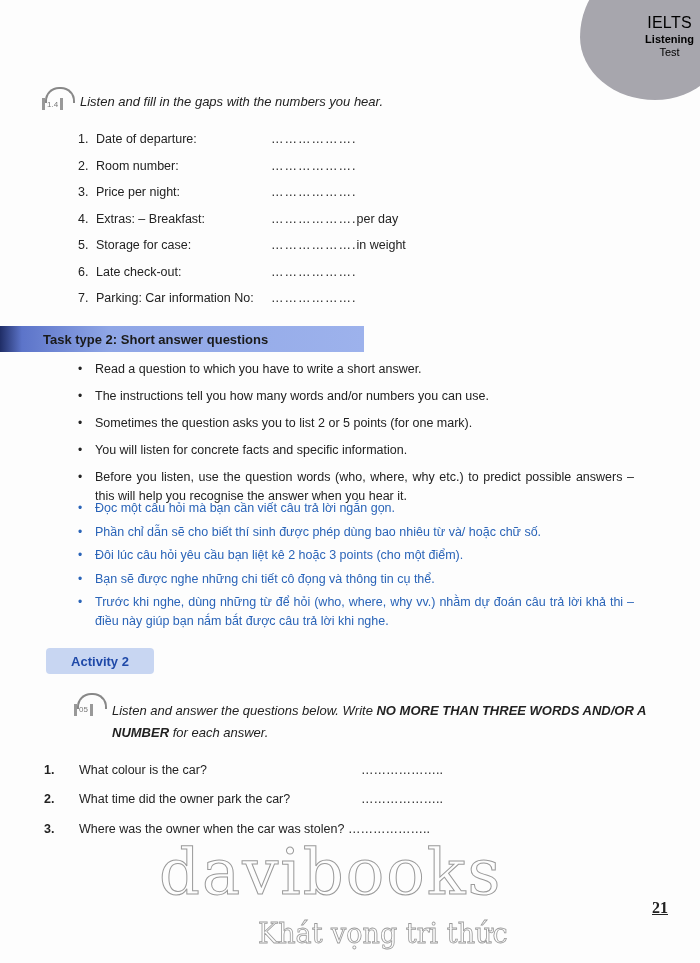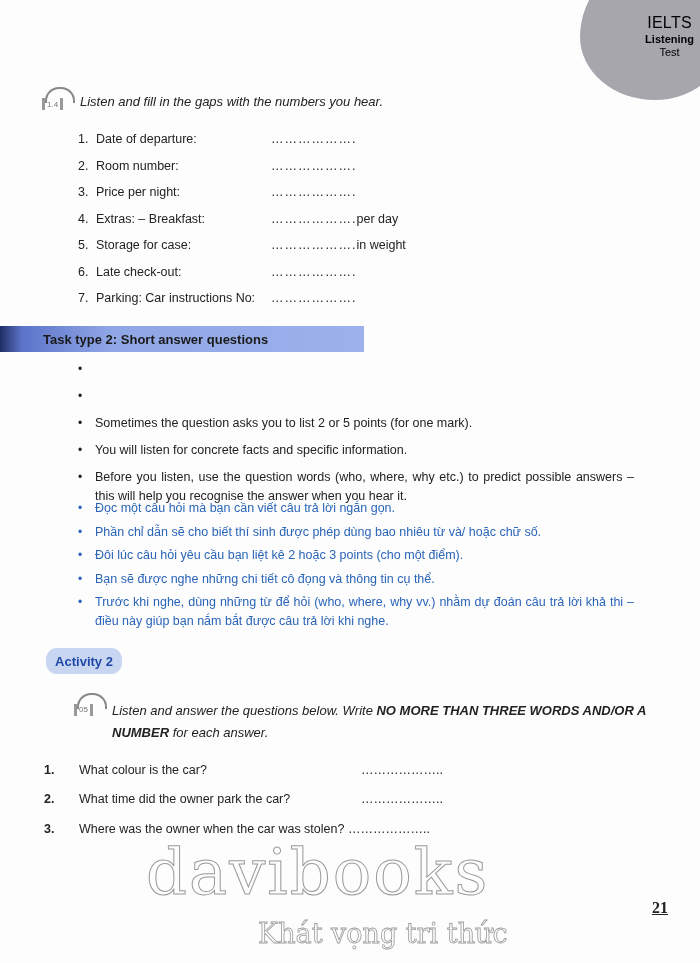--- a/index.html
+++ b/index.html
@@ -36,33 +36,33 @@
   .task-header span { margin-left:43px; font-weight:bold; font-size:13px; color:#1a1a1a; }
 
   .bullets { position:absolute; left:78px; top:360px; width:556px; font-size:12.5px; }
   .bullet { display:flex; margin-bottom:8px; line-height:19px; }
   .bullet .dot { width:17px; flex:none; font-size:12px; }
   .bullet .txt { text-align:justify; }
   .bullets.vn { top:499px; color:#2a64b8; }
   .bullets.vn .bullet { margin-bottom:4.5px; }
 
   .activity-tag {
-    position:absolute; left:46px; top:648px; width:76px; height:26px;
-    background:#c8d6f2; border-radius:11px; display:flex; align-items:center; justify-content:center;
+    position:absolute; left:46px; top:648px; width:108px; height:26px;
+    background:#c8d6f2; border-radius:4px; display:flex; align-items:center; justify-content:center;
     color:#1f49a8; font-weight:bold; font-size:13px;
   }
 
   .instr2 { top:700px; width:600px; line-height:22px;margin-left:32px; }
   .q-list { position:absolute; left:44px; top:755px; font-size:12.5px; }
   .q-row { display:flex; height:29.5px; align-items:center; }
   .q-row .num { width:35px; font-weight:bold; }
   .q-row .q { width:282px; }
 
   .watermark { position:absolute; left:146px; top:835px; color:transparent; -webkit-text-stroke:1px #9a9a9a; font-family:"DejaVu Serif", serif; }
-  .wm1 { font-size:64px; letter-spacing:2px; }
+  .wm1 { font-size:64px; letter-spacing:2px;margin-left:13px; }
   .wm2 { position:absolute; left:258px; top:918px; font-size:27px; color:transparent; -webkit-text-stroke:0.8px #9a9a9a; font-family:"DejaVu Serif", serif; }
   .page-num { position:absolute; left:652px; top:899px; font-family:"Liberation Serif", serif; font-weight:bold; font-size:16px;text-decoration:underline; }
 </style>
 </head>
 <body>
 
 <div class="corner-badge"></div>
 <div class="corner-text">
   <div class="l1">IELTS</div>
   <div class="l2">Listening</div>
@@ -111,36 +111,38 @@
       <span> in weight</span>
     </div>
   <div class="fill-row">
       <span class="num">6.</span>
       <span class="label">Late check-out:</span>
       <span class="dots">……………….</span>
       <span></span>
     </div>
   <div class="fill-row">
       <span class="num">7.</span>
-      <span class="label">Parking: Car instructions No:</span>
+      <span class="label">Parking: Car information No:</span>
       <span class="dots">……………….</span>
       <span></span>
     </div>
 </div>
 
 <div class="task-header">
   <span>Task type 2:  Short answer questions</span>
 </div>
 
 <div class="bullets">
   <div class="bullet">
       <span class="dot">•</span>
-    </div>
-  <div class="bullet">
-      <span class="dot">•</span>
+      <span class="txt">Read a question to which you have to write a short answer.</span>
+    </div>
+  <div class="bullet">
+      <span class="dot">•</span>
+      <span class="txt">The instructions tell you how many words and/or numbers you can use.</span>
     </div>
   <div class="bullet">
       <span class="dot">•</span>
       <span class="txt">Sometimes the question asks you to list 2 or 5 points (for one mark).</span>
     </div>
   <div class="bullet">
       <span class="dot">•</span>
       <span class="txt">You will listen for concrete facts and specific information.</span>
     </div>
   <div class="bullet">

